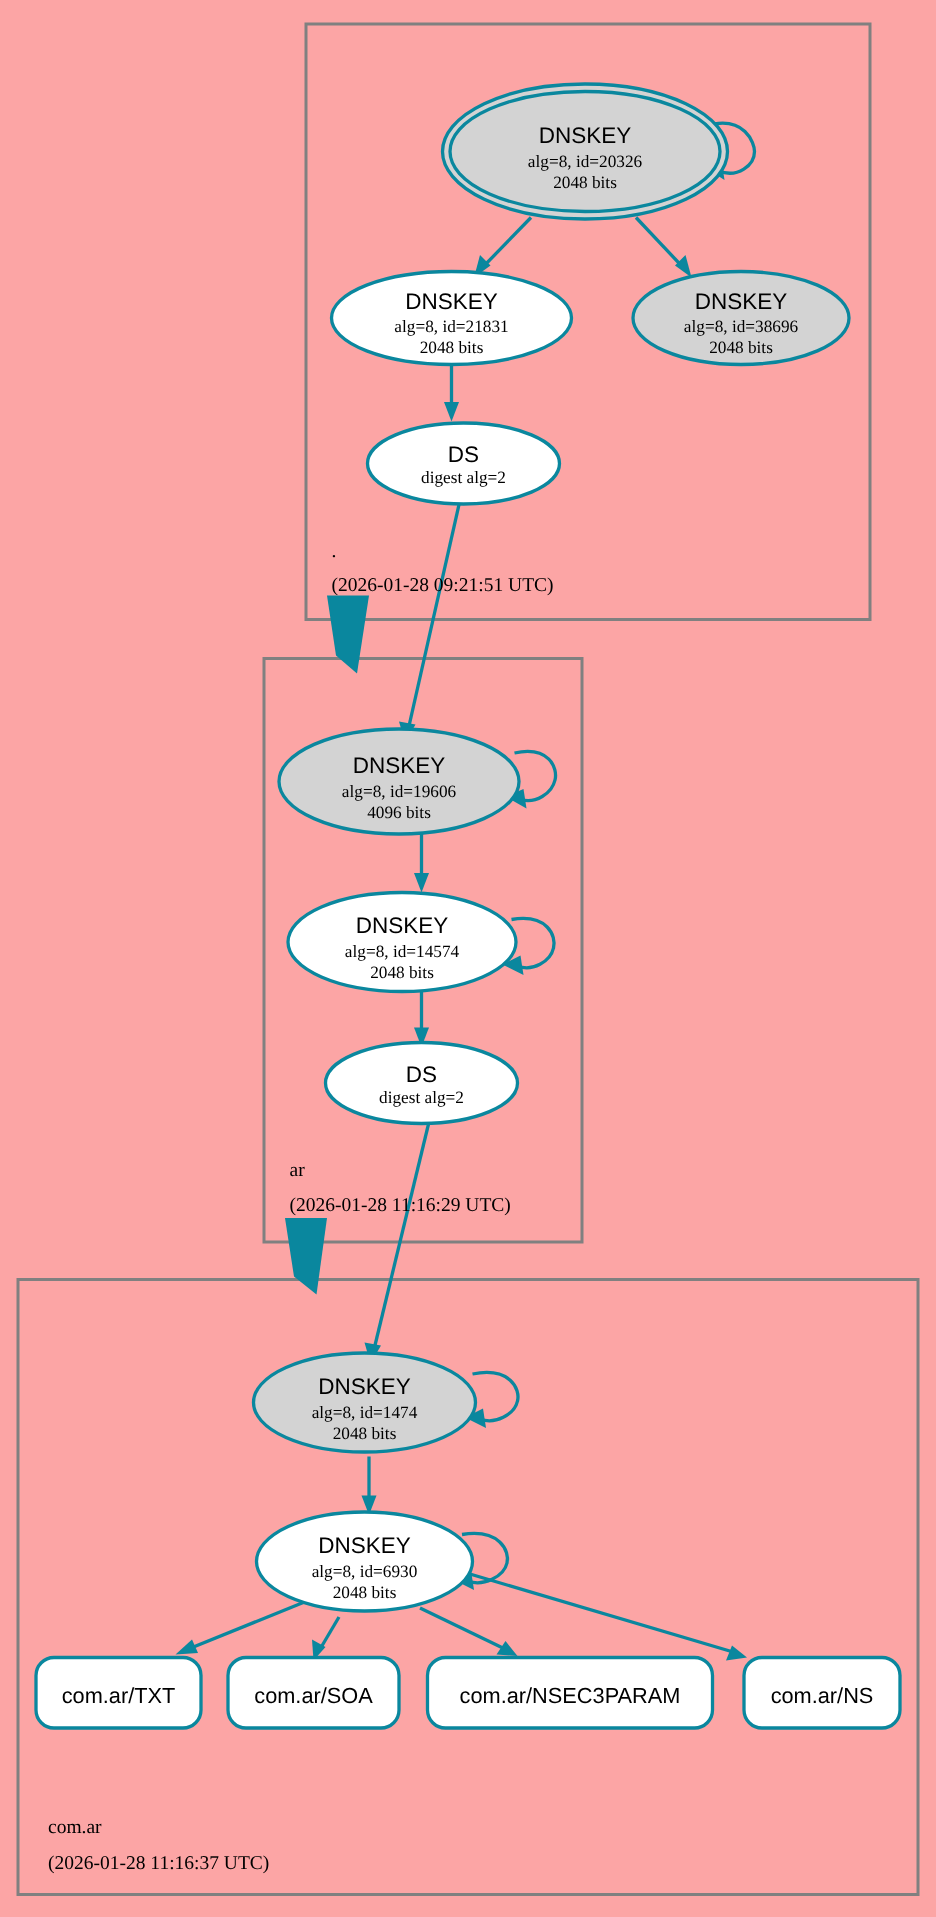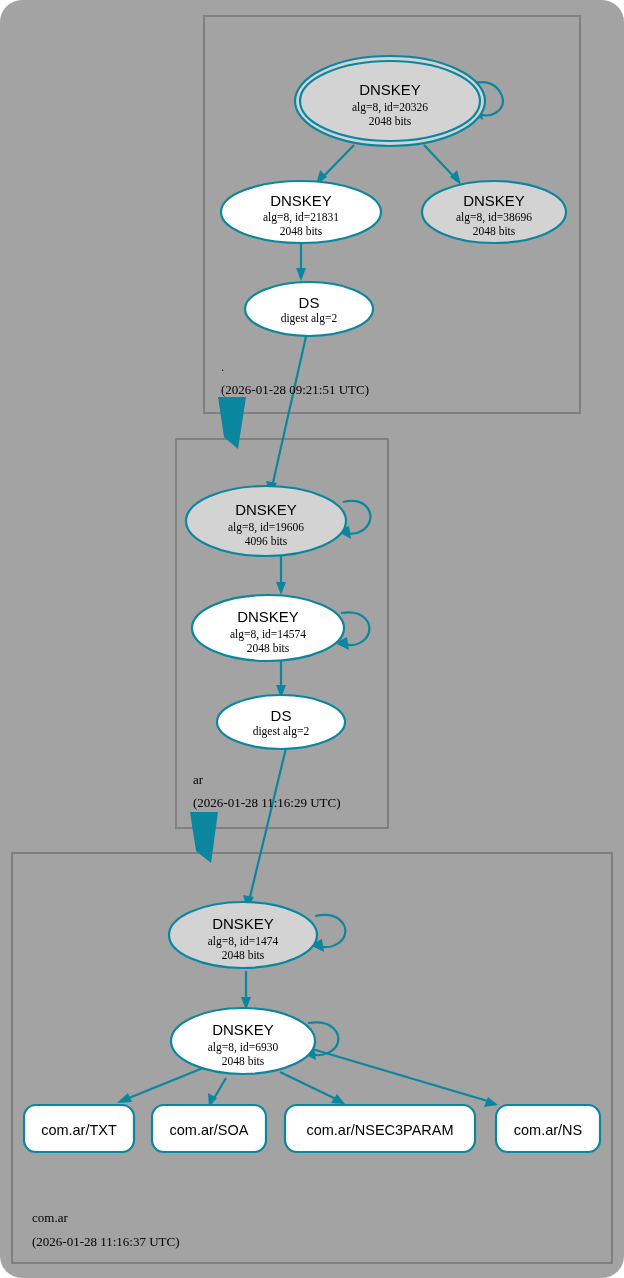--- a/index.html
+++ b/index.html
@@ -4,24 +4,23 @@
 <style>
   html, body {
     margin: 0;
     padding: 0;
     background: #ffffff;
   }
   #canvas {
     position: relative;
     width: 624px;
     height: 1278px;
-    background: #a3a3a3;
+    background: #fca5a5;
     overflow: hidden;
     font-family: "Liberation Sans", sans-serif;
-    border-radius: 22px;
   }
   #graph-svg {
     position: absolute;
     left: 0;
     top: 0;
     width: 624px;
     height: 1278px;
   }
   .zone-box {
     fill: none;

